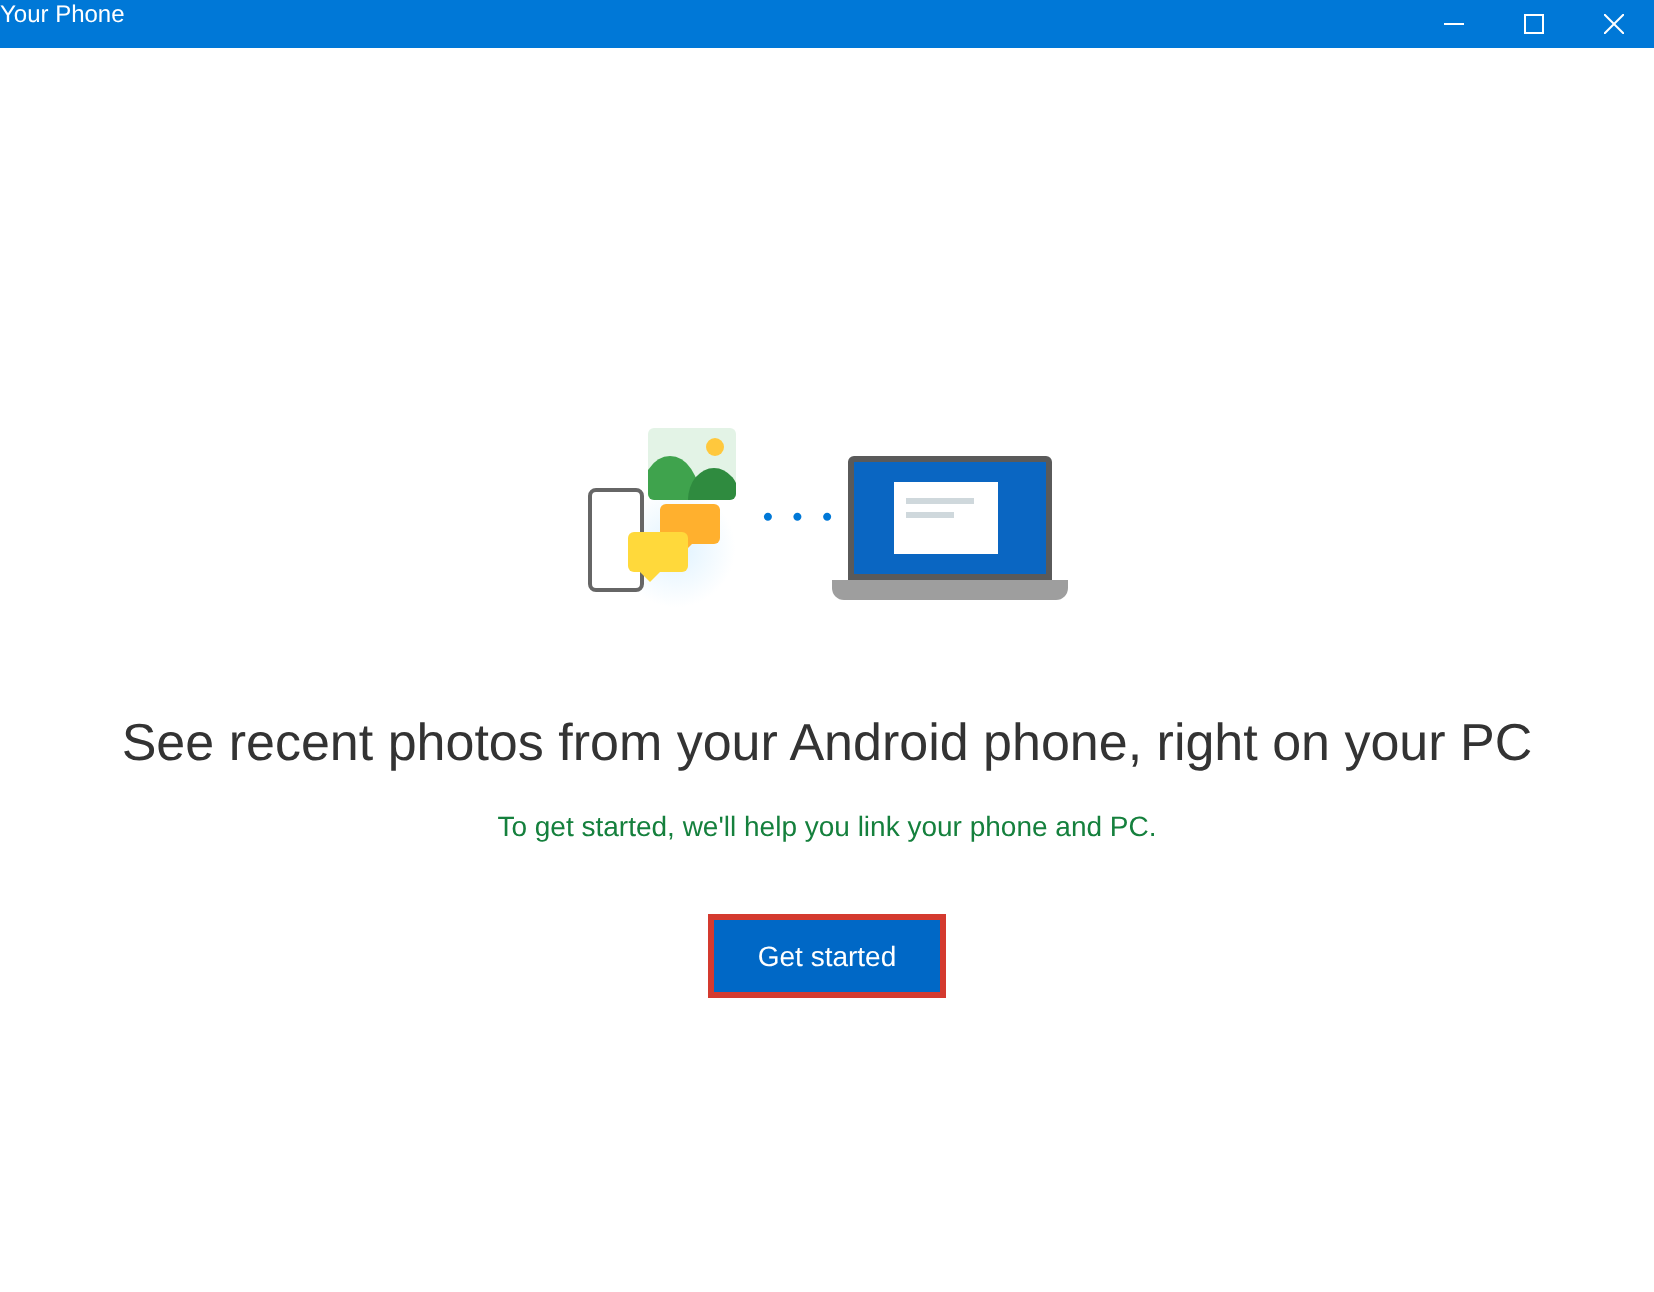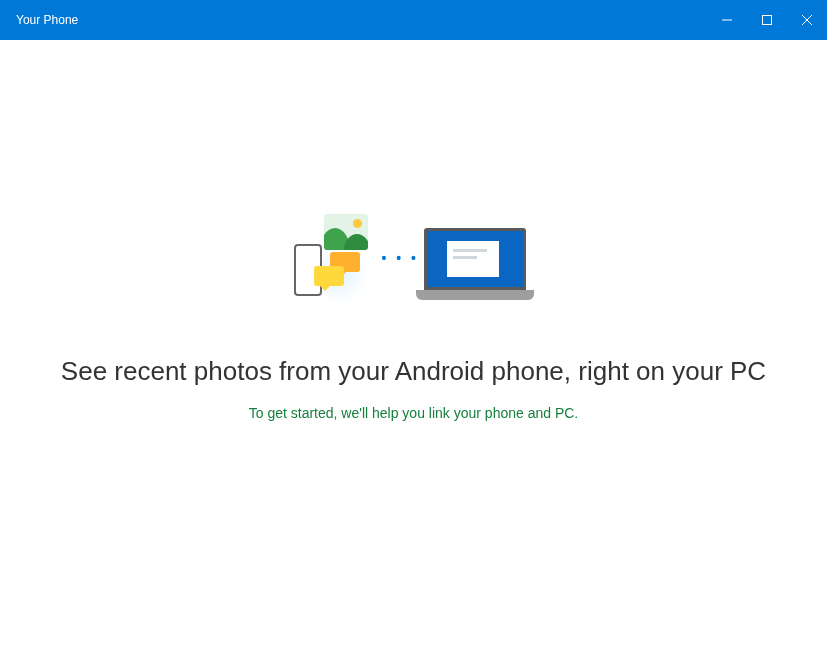--- a/index.html
+++ b/index.html
@@ -5,27 +5,27 @@
   * { box-sizing: border-box; margin: 0; padding: 0; }
   body {
     width: 827px;
     height: 646px;
     font-family: "Segoe UI", -apple-system, sans-serif;
     background: #ffffff;
     overflow: hidden;
     position: relative;
   }
   .titlebar {
-    height: 40px;
+    height: 24px;
     background: #0078d7;
     display: flex;
-    align-items: center;
+    align-items: flex-start;
     color: #fff;
     font-size: 12px;
-    padding-left: 16px;
+    padding-left: 0;
     user-select: none;
   }
   .titlebar-title { flex: 0 0 auto; }
   .titlebar-spacer { flex: 1 1 auto; }
   .win-controls { display: flex; height: 100%; }
   .win-btn {
     width: 40px;
     height: 100%;
     display: flex;
     align-items: center;
@@ -223,14 +223,17 @@
             <div class="lap-line2"></div>
         </div>
       </div>
       <div class="lap-base"></div>
     </div>
   </div>
 
   <h1 class="headline">See recent photos from your Android phone, right on your PC</h1>
   <p class="subtext">To get started, we'll help you link your phone and PC.</p>
 
+  <div class="cta-wrap">
+    <button class="cta">Get started</button>
+  </div>
 
 </div>
 
 </body></html>

